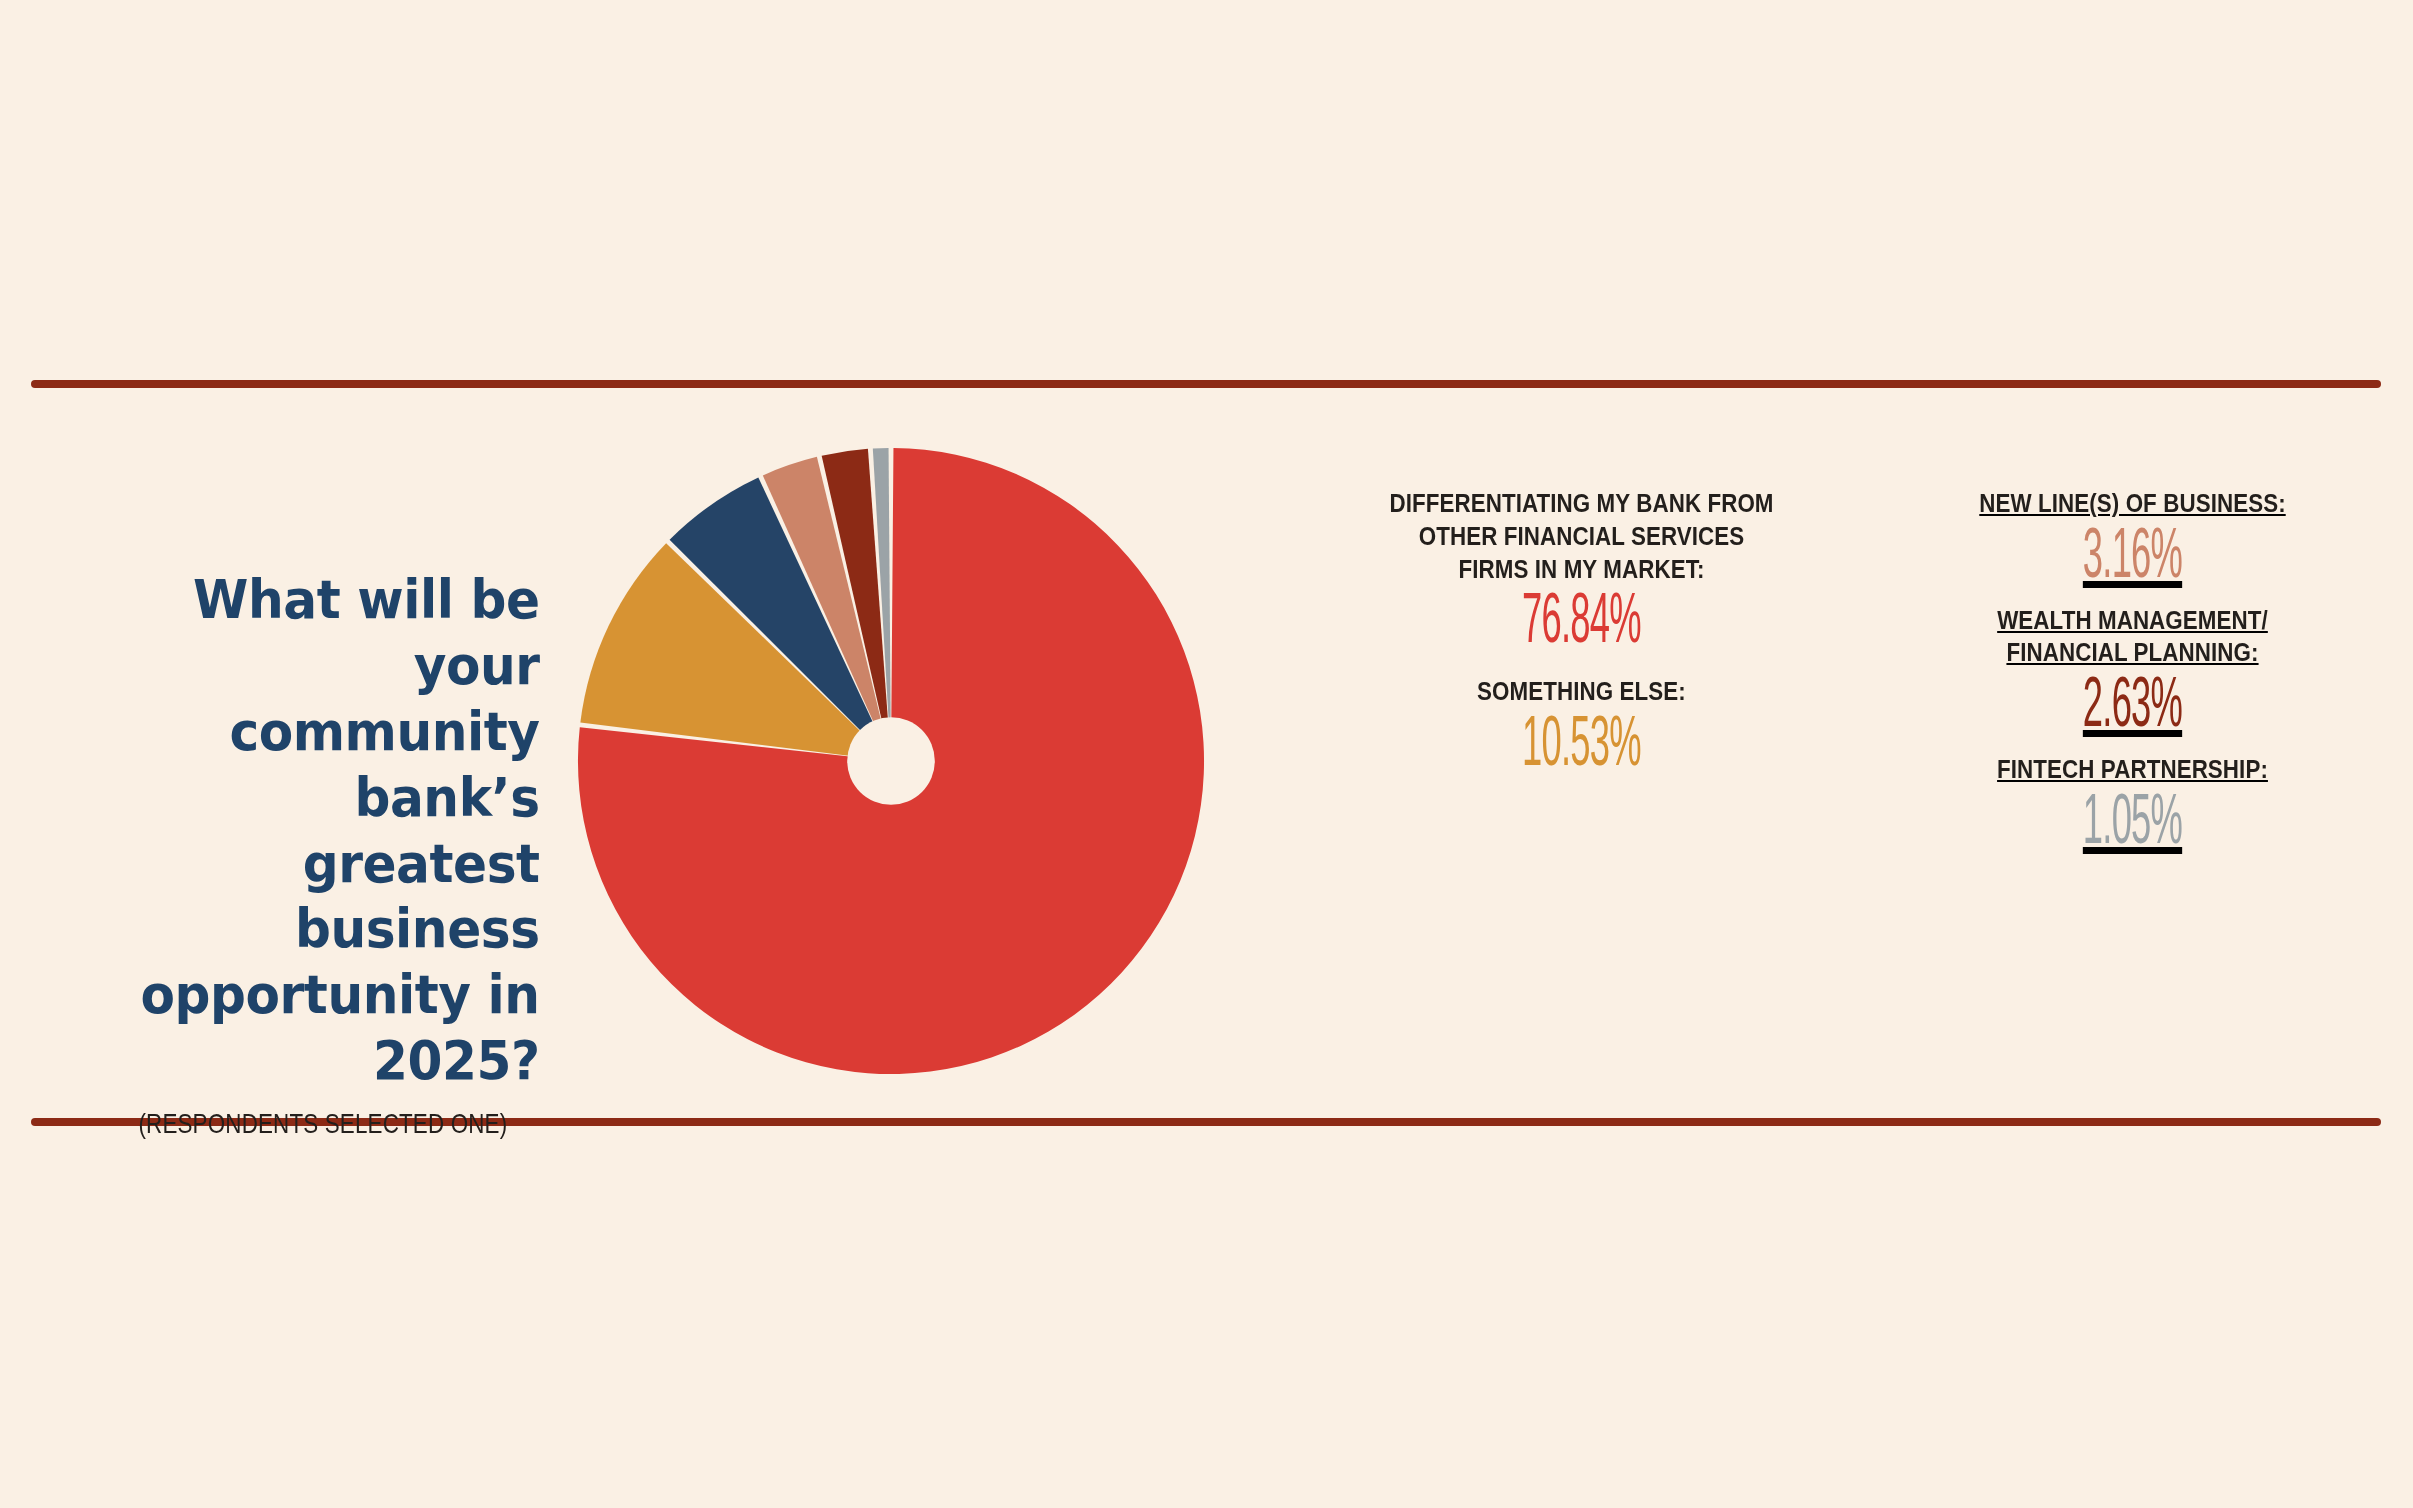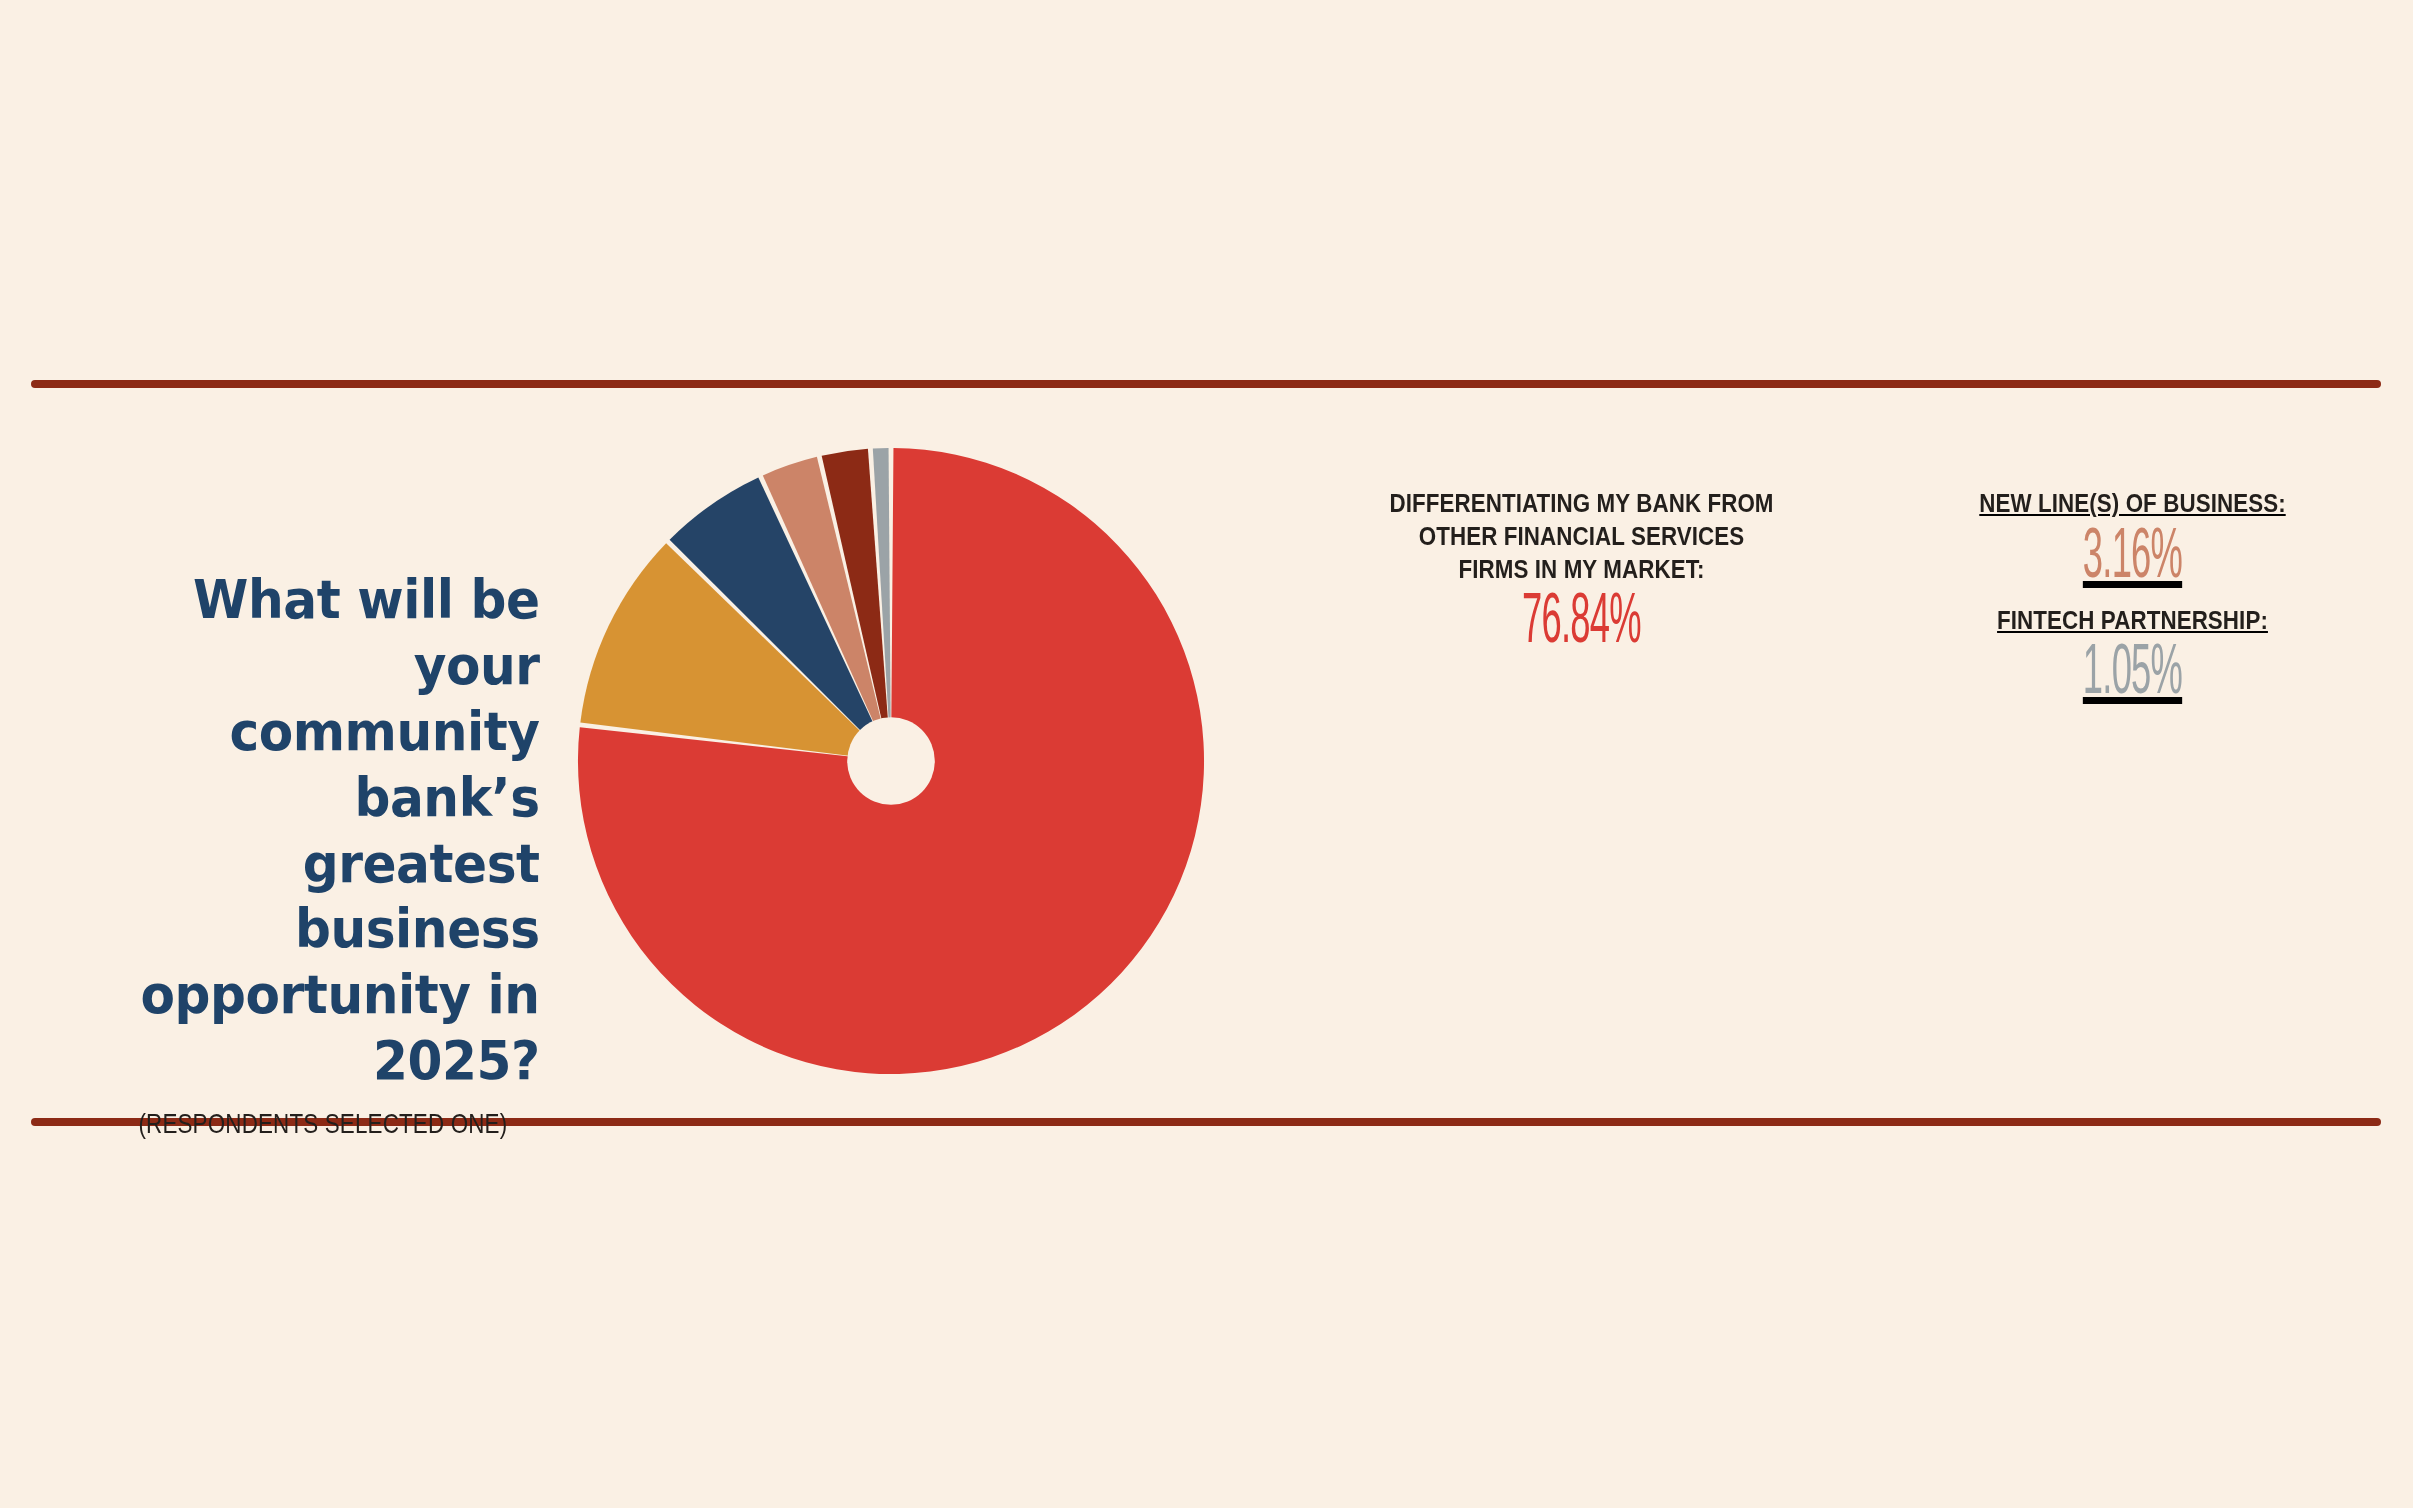--- a/index.html
+++ b/index.html
@@ -135,33 +135,46 @@
 
   <div class="legend-item gap-md">
     <div class="legend-label">
       <div>DIFFERENTIATING MY BANK FROM</div>
       <div>OTHER FINANCIAL SERVICES</div>
       <div>FIRMS IN MY MARKET:</div>
     </div>
     <div class="legend-value" style="color: rgb(219, 59, 52);">76.84%</div>
   </div>
 
+  <div class="legend-item gap-md">
+    <div class="legend-label">
+      <div>SOMETHING ELSE:</div>
+    </div>
+    <div class="legend-value" style="color: rgb(215, 147, 51);">10.53%</div>
+  </div>
 
 
 </div>
 
 <div class="legend-col" id="legend-col-right">
 
   <div class="legend-item gap-sm">
     <div class="legend-label">
       <div>NEW LINE(S) OF BUSINESS:</div>
     </div>
     <div class="legend-value" style="color: rgb(204, 132, 104);">3.16%</div>
   </div>
 
+  <div class="legend-item gap-sm">
+    <div class="legend-label">
+      <div>WEALTH MANAGEMENT/</div>
+      <div>FINANCIAL PLANNING:</div>
+    </div>
+    <div class="legend-value" style="color: rgb(140, 42, 21);">2.63%</div>
+  </div>
 
   <div class="legend-item">
     <div class="legend-label">
       <div>FINTECH PARTNERSHIP:</div>
     </div>
     <div class="legend-value" style="color: rgb(155, 163, 167);">1.05%</div>
   </div>
 
 </div>
 

